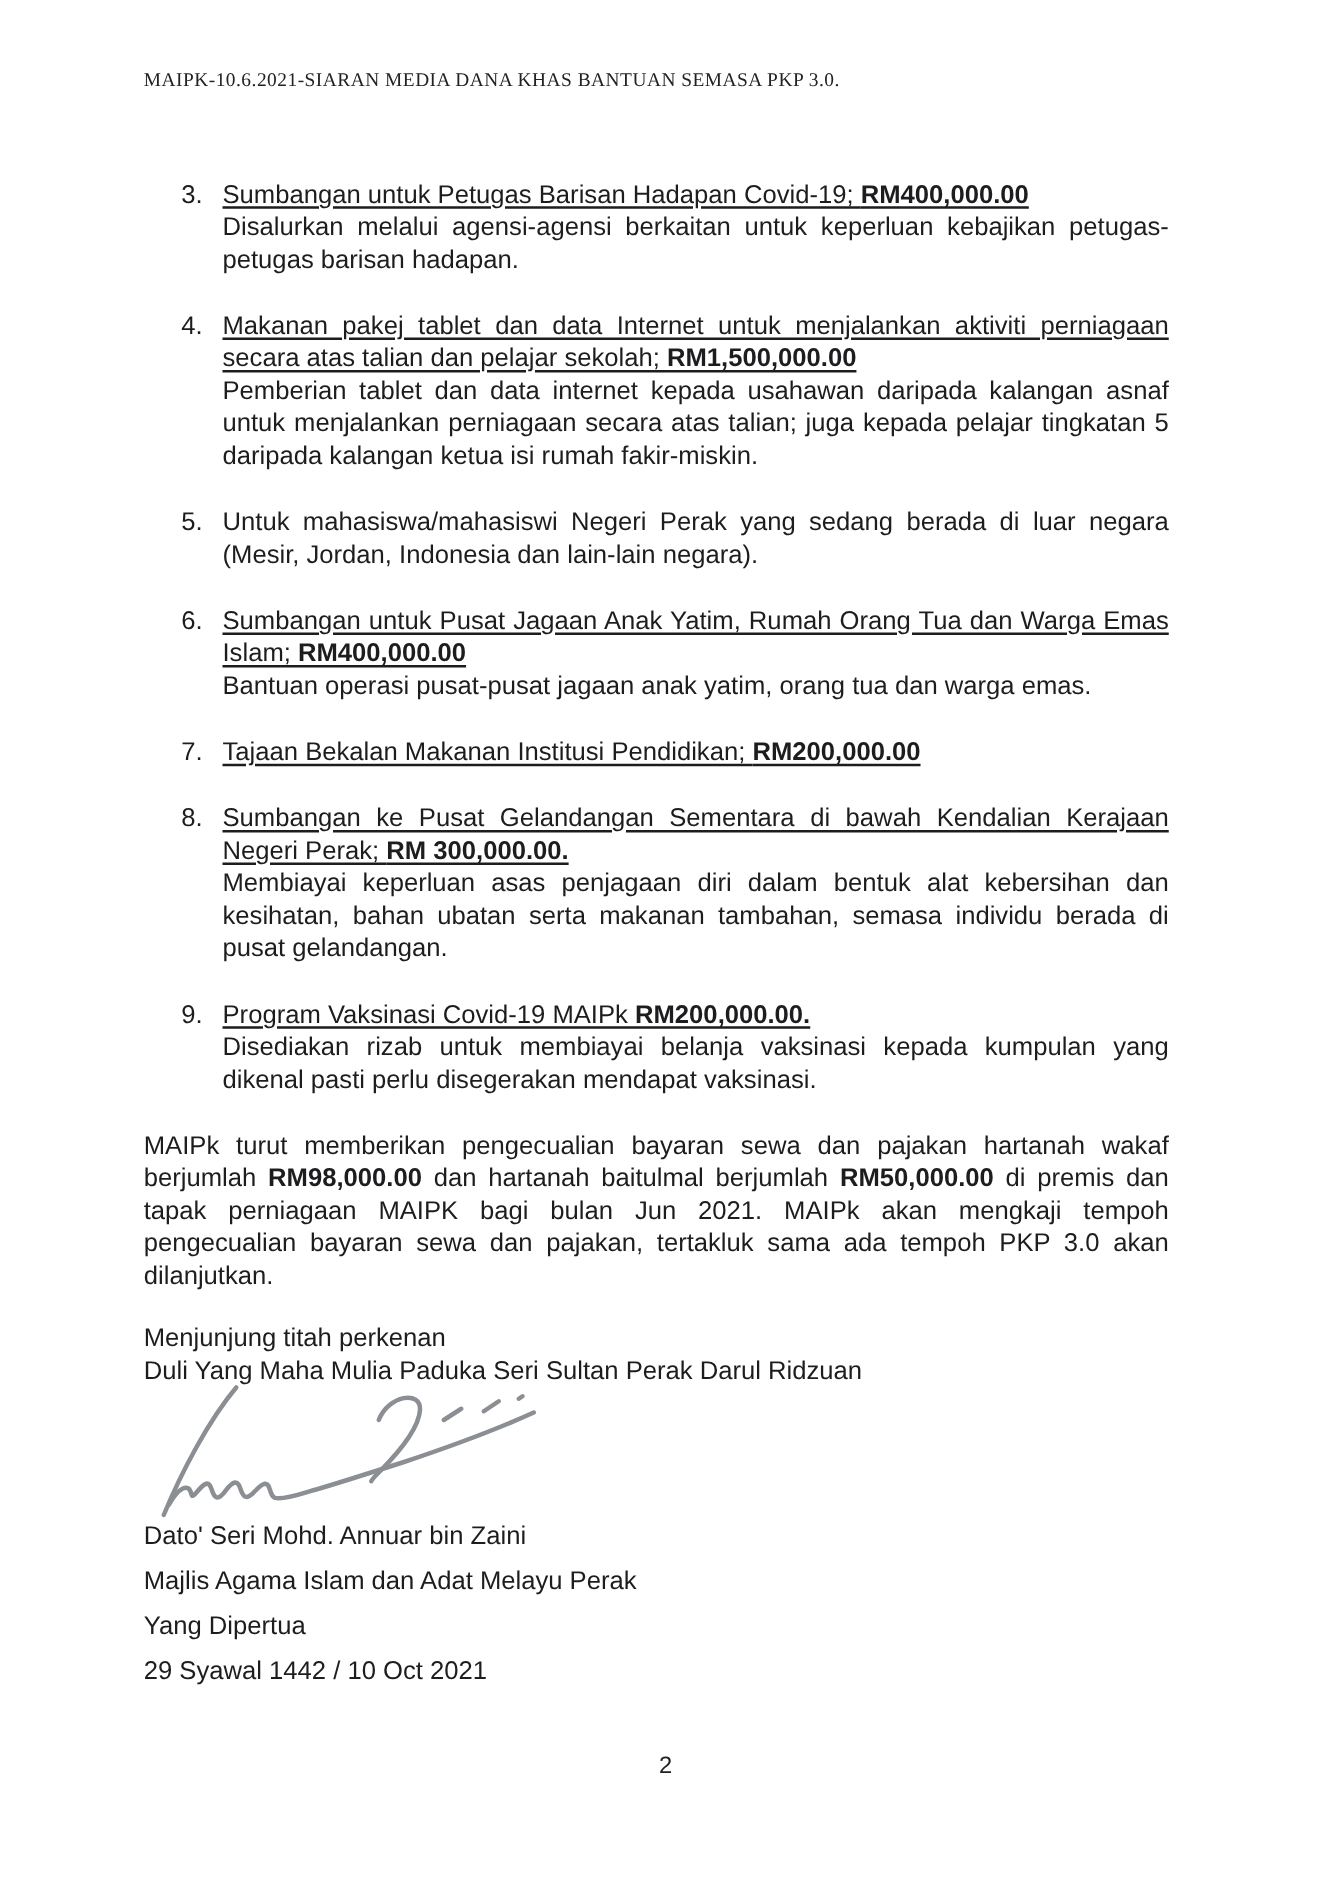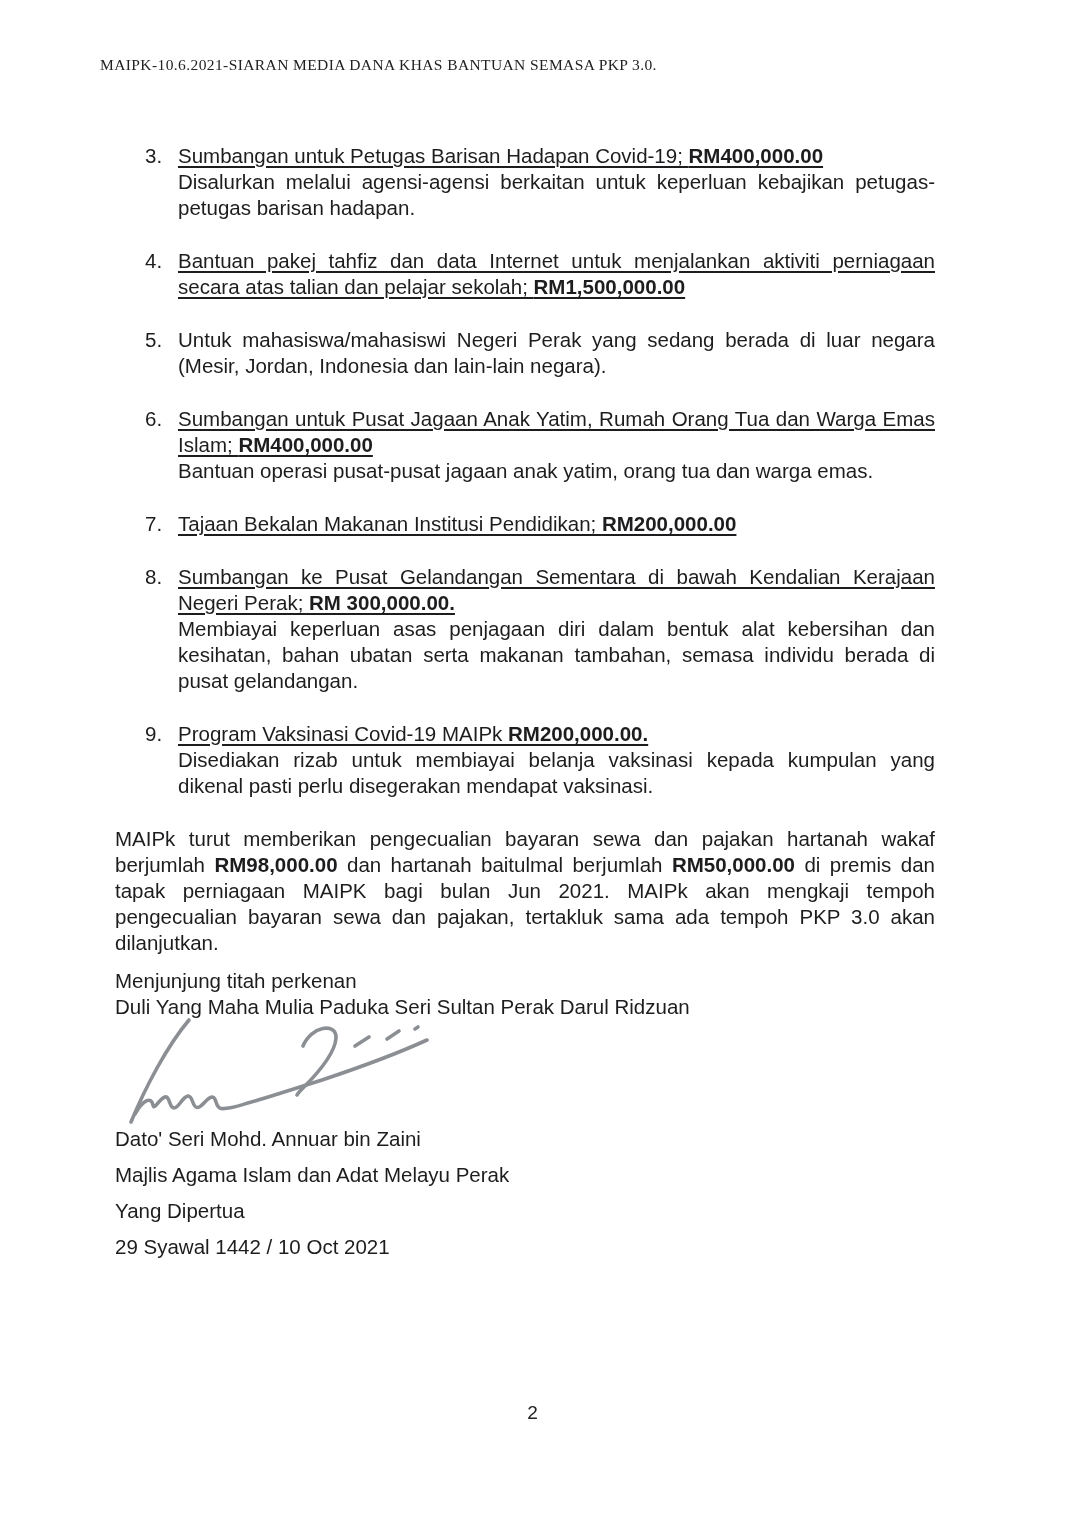--- a/index.html
+++ b/index.html
@@ -8,21 +8,21 @@
     position: relative;
     width: 1065px;
     height: 1523px;
     background: #ffffff;
     font-family: "Liberation Sans", sans-serif;
     color: #1d1d1f;
     overflow: hidden;
   }
   .doc-header {
     position: absolute;
-    left: 100px;
+    left: 115px;
     top: 56px;
     font-family: "Liberation Serif", serif;
     font-size: 15.5px;
     letter-spacing: 0.4px;
     color: #222;
     white-space: nowrap;
   }
   .content {
     position: absolute;
     left: 115px;
@@ -37,21 +37,21 @@
   .item-text { flex: 1; min-width: 0; }
   .item-heading {
     text-align: justify;
     text-decoration: underline;
     text-decoration-thickness: 1.5px;
     text-underline-offset: 3px;
   }
   .amount { font-weight: bold; }
   .item-body { text-align: justify; }
   p.closing { margin: 0; text-align: justify; }
-  .salutation { margin-top: 12px; }
+  .salutation { margin-top: 24px; }
   .sig-area { position: relative; height: 96px; }
   .sig-area svg { position: absolute; left: -8px; top: -4px; }
   .sign-block div { white-space: nowrap; margin-top: 10px; }
   .page-number {
     position: absolute;
     left: 0; right: 0;
     top: 1402px;
     text-align: center;
     font-size: 19px;
     color: #222;
@@ -72,21 +72,22 @@
         <span class="num">3.</span>
         <div class="item-text">
           <div class="item-heading"><span>Sumbangan untuk Petugas Barisan Hadapan Covid-19; </span><span class="amount">RM400,000.00</span></div>
           <div class="item-body">Disalurkan melalui agensi-agensi berkaitan untuk keperluan kebajikan petugas-petugas barisan hadapan.</div>
         </div>
       </li>
 
       <li>
         <span class="num">4.</span>
         <div class="item-text">
-          <div class="item-heading"><span>Bantuan pakej tahfiz dan data Internet untuk menjalankan aktiviti perniagaan secara atas talian dan pelajar sekolah; </span><span class="amount">RM1,500,000.00</span></div>
+          <div class="item-heading"><span>Makanan pakej tablet dan data Internet untuk menjalankan aktiviti perniagaan secara atas talian dan pelajar sekolah; </span><span class="amount">RM1,500,000.00</span></div>
+          <div class="item-body">Pemberian tablet dan data internet kepada usahawan daripada kalangan asnaf untuk menjalankan perniagaan secara atas talian; juga kepada pelajar tingkatan 5 daripada kalangan ketua isi rumah fakir-miskin.</div>
         </div>
       </li>
 
       <li>
         <span class="num">5.</span>
         <div class="item-text">
           <div class="item-body">Untuk mahasiswa/mahasiswi Negeri Perak yang sedang berada di luar negara (Mesir, Jordan, Indonesia dan lain-lain negara).</div>
         </div>
       </li>
 

